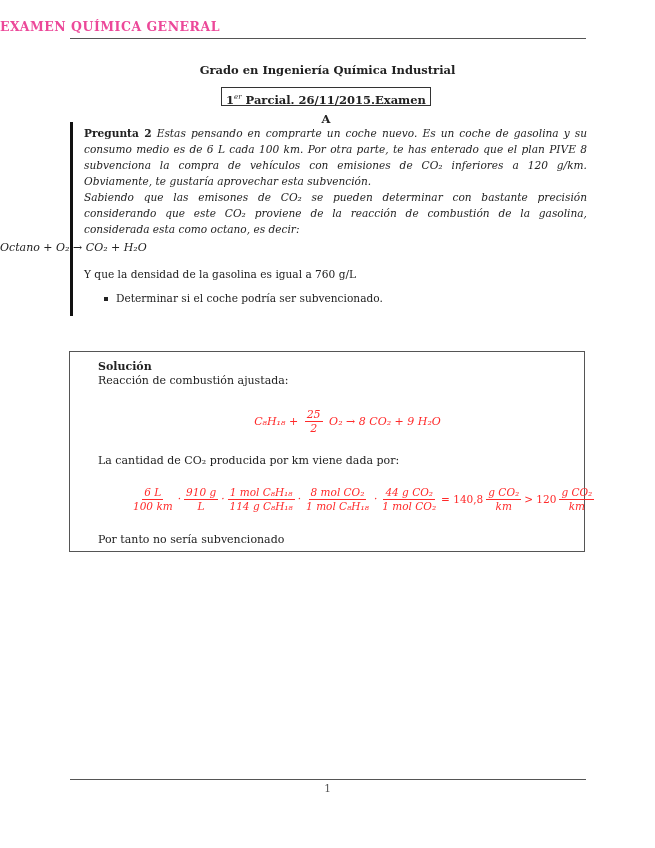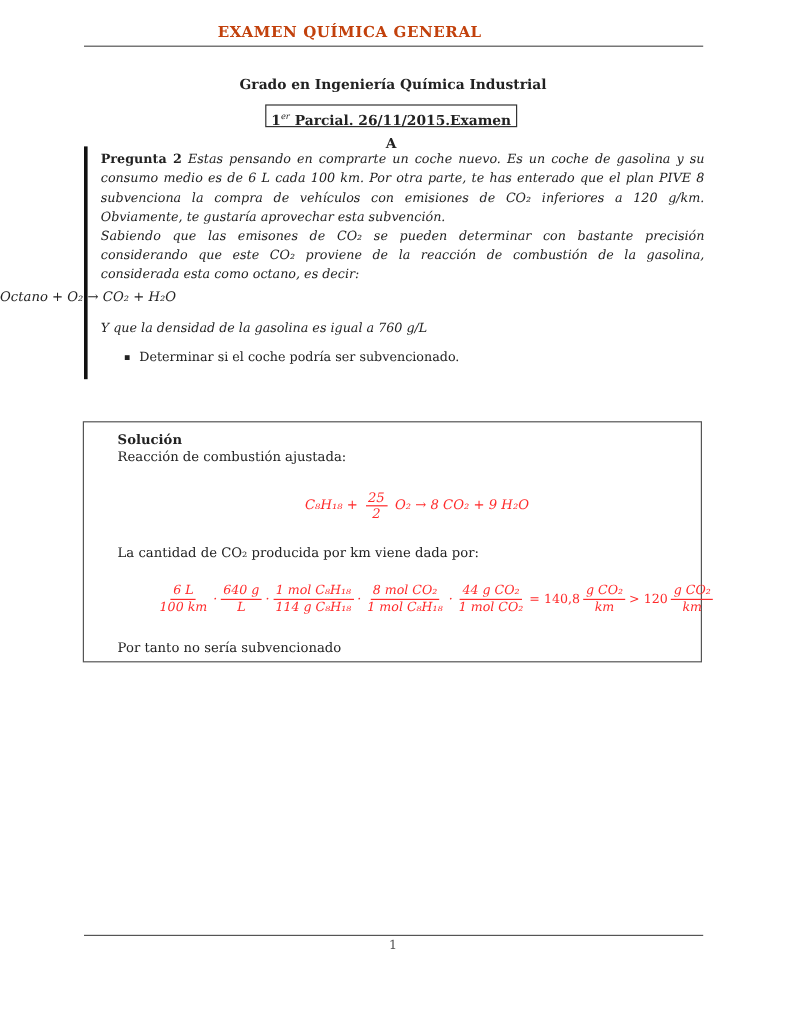--- a/index.html
+++ b/index.html
@@ -1,30 +1,30 @@
 <!DOCTYPE html>
 <html><head>
 <meta charset="utf-8">
 <style>
   html, body { margin:0; padding:0; background:#ffffff; }
   body { width:655px; height:848px; position:relative; overflow:hidden;
          font-family:"DejaVu Serif","Liberation Serif",serif; color:#222; }
   .abs { position:absolute; }
-  .header-title { left:0; width:583px; top:19px; text-align:center; font-weight:bold;
-                  font-size:12.5px; letter-spacing:0.5px; color:#c2410c; }
+  .header-title { left:0; width:583px; top:19px; font-weight:bold;
+                  font-size:12.5px; letter-spacing:0.5px; color:#ec4899; }
   .header-rule { left:70px; width:516px; top:38px; height:0; border-top:1.6px solid #555; }
   .subtitle { left:0; width:655px; top:63px; text-align:center; font-weight:bold; font-size:11.5px; }
   .parcial-box { left:221px; top:87px; width:210px; height:19px; border:1.3px solid #333;
                  text-align:center; font-weight:bold; font-size:11.5px; line-height:19px; box-sizing:border-box; }
   .parcial-box sup { font-size:7px; font-weight:normal; font-style:italic; }
   .q-bar { left:70px; top:122px; width:3px; height:194px; background:#111; }
   .q-text { left:84px; top:125px; width:503px; font-size:10.6px; line-height:16px; text-align:justify; font-style:italic; }
   .q-text .label { font-style:normal; font-weight:bold; }
   .q-eq { left:0; width:655px; top:241px; font-style:italic; font-size:11px; }
-  .q-dens { left:84px; top:268px; font-style:italic; font-size:10.6px; }
+  .q-dens { left:84px; top:268px; font-size:10.6px; }
   .q-bullet { left:104px; top:292px; font-size:10.6px; }
   .q-bullet .dot { display:inline-block; width:4px; height:4px; background:#222; margin-right:8px; vertical-align:middle; }
   .sol-box { left:69px; top:351px; width:516px; height:201px; border:1.2px solid #555; box-sizing:border-box; }
   .sol-title { left:98px; top:360px; font-weight:bold; font-size:11px; }
   .sol-line { font-size:11px; }
   .red { color:#ff2a2a;padding-left:20px; }
   .frac { display:inline-flex; flex-direction:column; align-items:center; vertical-align:middle; margin:0 3px; }
   .frac .num { border-bottom:1px solid #ff2a2a; padding:0 2px; line-height:13px; }
   .frac .den { padding:0 2px; line-height:13px; }
   .it { font-style:italic; }
@@ -62,21 +62,21 @@
     </span><span> O₂ → 8 CO₂ + 9 H₂O</span>
 </div>
 
 <div class="abs sol-line" style="left:98px;top:454px;">La cantidad de CO₂ producida por km viene dada por:</div>
 
 <div class="abs calc red it">
   <span class="frac">
       <span class="num">6 L</span>
       <span class="den">100 km</span>
     </span>·<span class="frac">
-      <span class="num">640 g</span>
+      <span class="num">910 g</span>
       <span class="den">L</span>
     </span>·<span class="frac">
       <span class="num">1 mol C₈H₁₈</span>
       <span class="den">114 g C₈H₁₈</span>
     </span>·<span class="frac">
       <span class="num">8 mol CO₂</span>
       <span class="den">1 mol C₈H₁₈</span>
     </span>·<span class="frac">
       <span class="num">44 g CO₂</span>
       <span class="den">1 mol CO₂</span>

